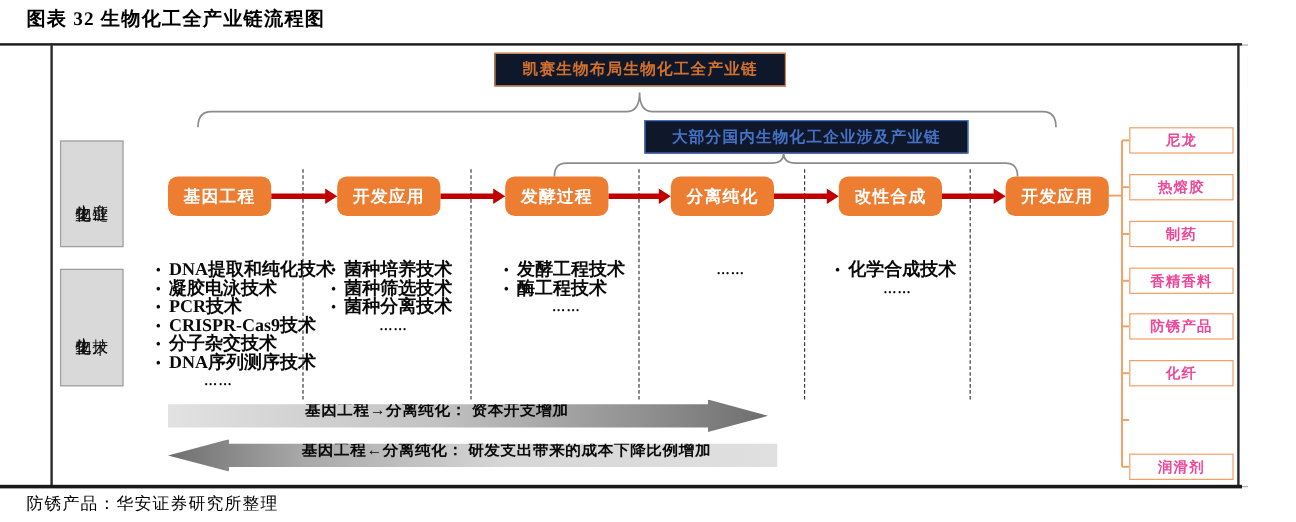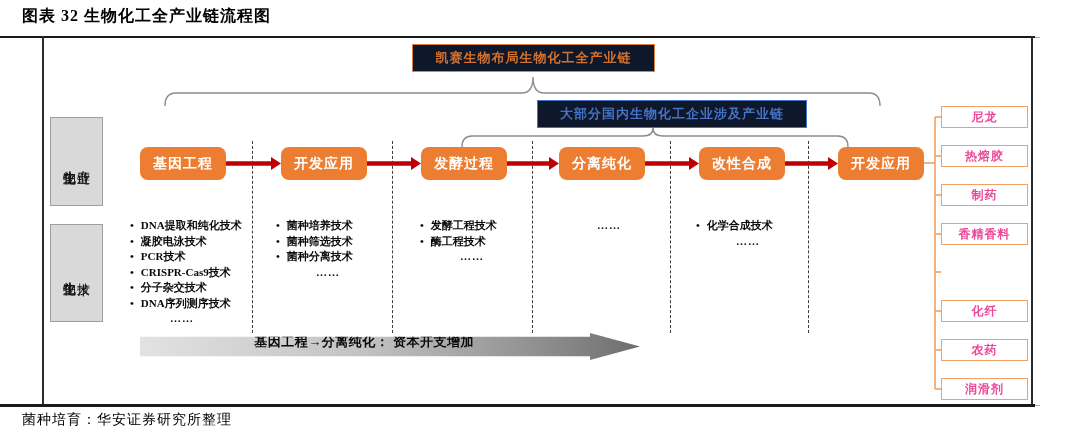--- a/index.html
+++ b/index.html
@@ -24,21 +24,21 @@
 
   .stage-box { position:absolute; top:147px; width:86px; height:33px; background:#ED7D31; border-radius:8px;
                color:#fff; font-weight:bold; font-size:14px; letter-spacing:1px;
                display:flex; align-items:center; justify-content:center; z-index:4; }
   .dash-sep { position:absolute; top:141px; height:192px; width:0; border-left:1.6px dashed #3c3c3c; z-index:2; }
 
   .connector-svg { position:absolute; left:0; top:0; width:1080px; height:435px; z-index:3; pointer-events:none; }
 
   .tech-col { position:absolute; top:218px; z-index:4; }
   .tech-col ul { list-style:none; }
-  .tech-col li { display:flex; font-size:11px; font-weight:bold; color:#0a0a0a; line-height:15.5px; white-space:nowrap; }
+  .tech-col li { display:flex; font-size:15px; font-weight:bold; color:#0a0a0a; line-height:15.5px; white-space:nowrap; }
   .tech-col li::before { content:"•"; margin:0 7px 0 0; font-size:11px; }
   .tech-col .more { font-size:11px; font-weight:bold; color:#0a0a0a; line-height:15.5px; padding-left:40px; letter-spacing:1px; }
 
   .app-box { position:absolute; left:941px; width:87px; height:22px; background:#fff; border:1.5px solid #F0A064;
              color:#ec4899; font-weight:bold; font-size:12px; letter-spacing:1px;
              display:flex; align-items:center; justify-content:center; z-index:4; }
 
   .big-arrow { position:absolute; display:flex; align-items:flex-start; z-index:4;
                font-weight:bold; font-size:13px; color:#0a0a0a; letter-spacing:0.5px; }
   #barrow-0 { left:140px; top:333px; width:500px; height:27px;
@@ -163,29 +163,32 @@
     <ul>
       <li>化学合成技术</li>
     </ul>
     <div class="more">……</div>
   </div>
 
   <div class="app-box" style="top:106px;">尼龙</div>
   <div class="app-box" style="top:145px;">热熔胶</div>
   <div class="app-box" style="top:184px;">制药</div>
   <div class="app-box" style="top:223px;">香精香料</div>
+  <div class="app-box" style="top:261px;">防锈产品</div>
   <div class="app-box" style="top:300px;">化纤</div>
-  <div class="app-box" style="top:339px;">农药</div>
   <div class="app-box" style="top:378px;">润滑剂</div>
 
   <div class="big-arrow" id="barrow-0">
     <span>基因工程→分离纯化： 资本开支增加</span>
   </div>
-
-  <div class="source-line">菌种培育：华安证券研究所整理</div>
+  <div class="big-arrow" id="barrow-1">
+    <span>基因工程←分离纯化： 研发支出带来的成本下降比例增加</span>
+  </div>
+
+  <div class="source-line">防锈产品：华安证券研究所整理</div>
 
   <div class="side-toolbar">
     <div class="tool-btn">
       <svg width="24" height="24" viewBox="0 0 24 24">
         <rect x="4" y="4" width="16" height="16" fill="none" stroke="#8a8a8a" stroke-width="1"></rect>
         <rect x="1.5" y="1.5" width="4.5" height="4.5" fill="#6b6b6b"></rect>
         <rect x="18" y="1.5" width="4.5" height="4.5" fill="#6b6b6b"></rect>
         <rect x="1.5" y="18" width="4.5" height="4.5" fill="#6b6b6b"></rect>
         <rect x="18" y="18" width="4.5" height="4.5" fill="#6b6b6b"></rect>
         <rect x="6.5" y="6.5" width="11" height="11" rx="1.5" fill="#dbe7f6" stroke="#9db8dd" stroke-width="1"></rect>

